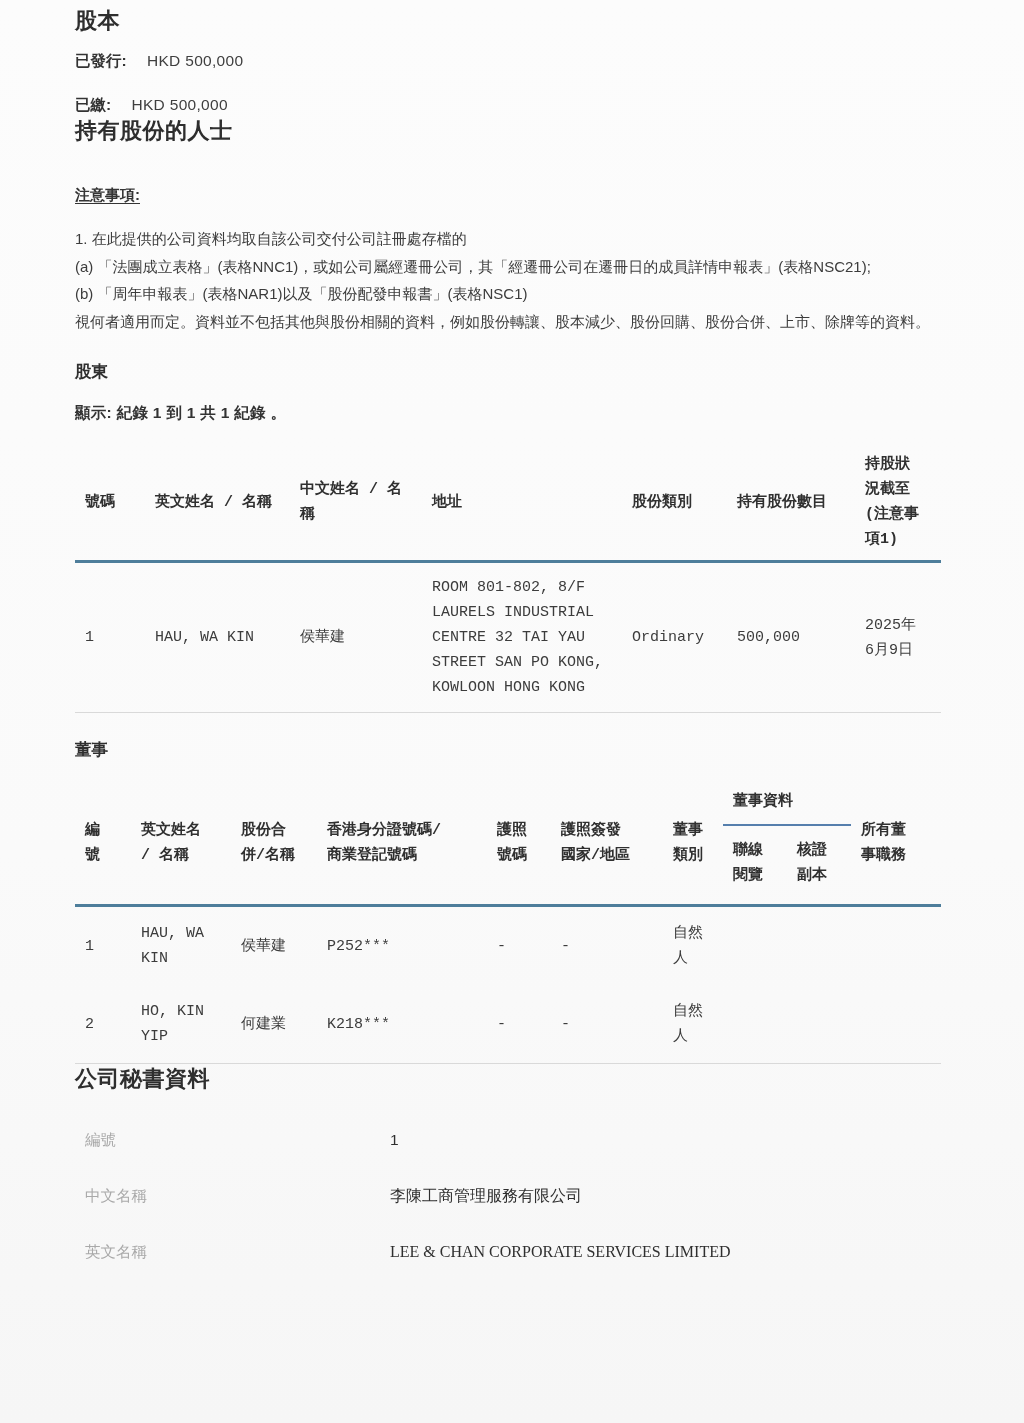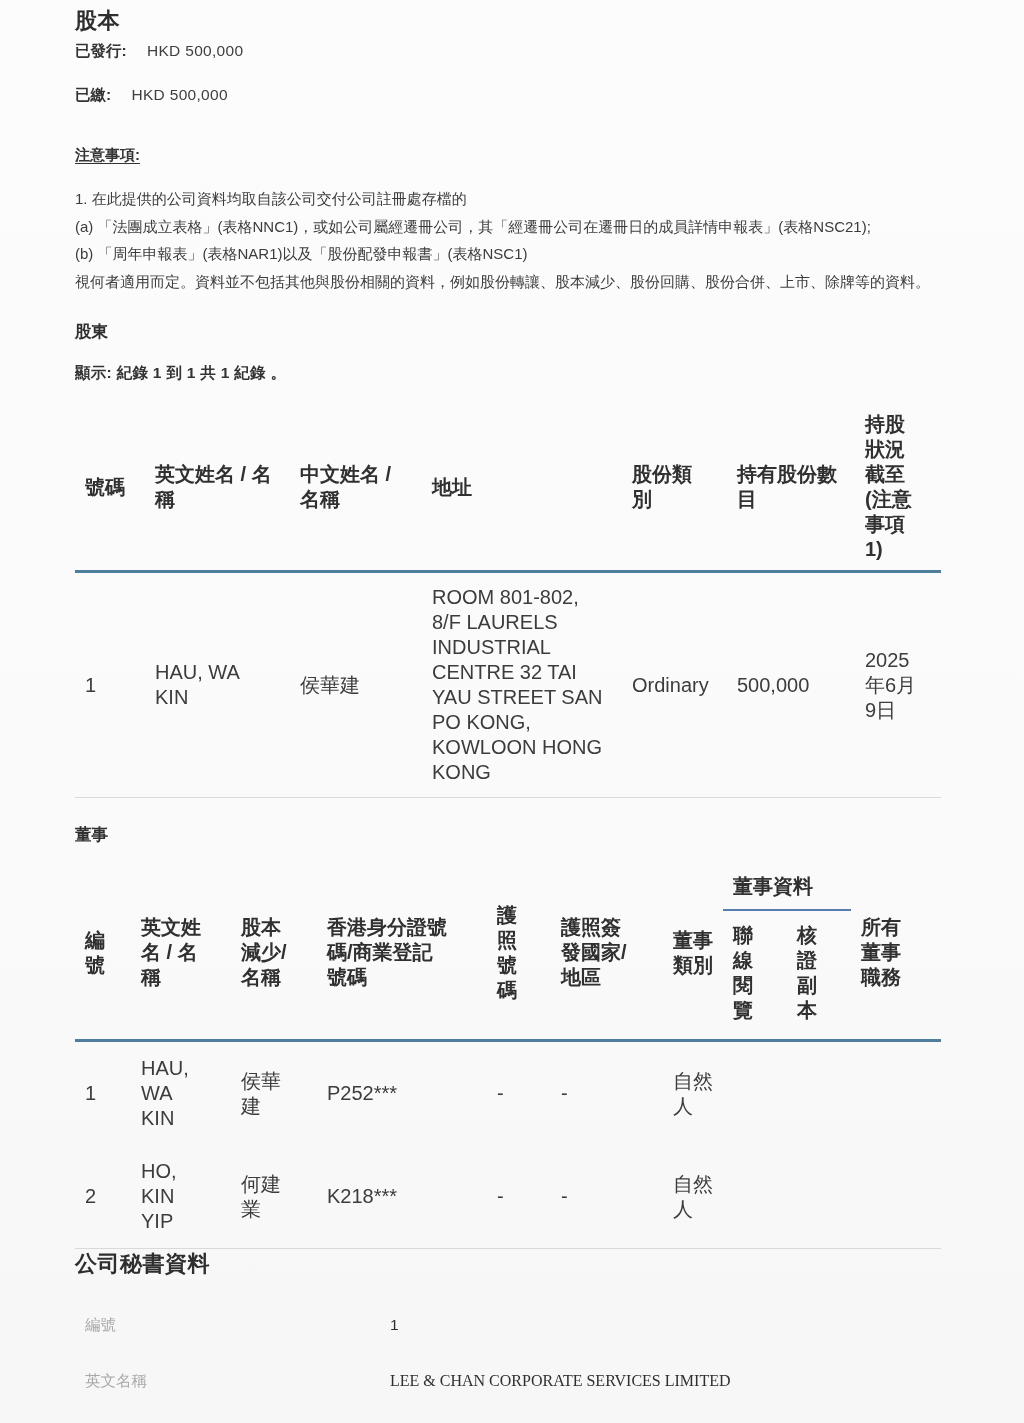--- a/index.html
+++ b/index.html
@@ -23,21 +23,21 @@
     font-weight: 700;
     color: #2e2e2e;
     margin: 0;
     letter-spacing: 0.5px;
   }
   .mt-cap { margin-top: 18px; }
   .mt-dir { margin-top: 28px; }
   .mt-sec { margin-top: 32px; }
 
   .kv { font-size: 15.5px; line-height: 22px; }
-  .kv-1 { margin-top: 4px; }
+  .kv-1 { margin-top: 14px; }
   .kv-2 { margin-top: 22px; }
   .kv-label { font-weight: 700; color: #333; margin-right: 16px; }
   .kv-value { font-weight: 400; color: #3f3f3f; letter-spacing: 0.3px; }
 
   .notes-heading {
     margin-top: 40px;
     font-size: 15px;
     font-weight: 700;
     color: #343434;
     text-decoration: underline;
@@ -62,25 +62,26 @@
   }
 
   table.tbl {
     border-collapse: collapse;
     table-layout: fixed;
     width: 866px;
     margin-top: 20px;
   }
   .tbl th, .tbl td {
     text-align: left;
-    font-size: 20px;
+    font-size: 15px;
     line-height: 25px;
     padding: 8px 16px 8px 10px;
     vertical-align: middle;
     overflow: hidden;
+    font-family: Liberation Mono, monospace;
   }
   .tbl thead th { font-weight: 700; color: #303030; }
   .tbl thead { border-bottom: 3px solid #4e7e9b; }
   .tbl tbody { border-bottom: 1px solid #d9d9d9; }
   .tbl tbody td { color: #3c3c3c; font-weight: 400; padding-top: 14px; padding-bottom: 14px; }
   .sh-tbl tbody td { padding-top: 12px; padding-bottom: 12px; }
 
   
   .sh-tbl col.s1 { width: 70px; }
   .sh-tbl col.s2 { width: 145px; }
@@ -147,20 +148,21 @@
   <h2 class="section-title">股本</h2>
   <div class="kv kv-1">
     <span class="kv-label">已發行:</span>
     <span class="kv-value">HKD 500,000</span>
   </div>
   <div class="kv kv-2">
     <span class="kv-label">已繳:</span>
     <span class="kv-value">HKD 500,000</span>
   </div>
 
+  <h2 class="section-title mt-cap">持有股份的人士</h2>
   <div class="notes-heading">注意事項:</div>
   <div class="notes">
     <div class="note-line">1. 在此提供的公司資料均取自該公司交付公司註冊處存檔的</div>
     <div class="note-line note-nowrap">(a) 「法團成立表格」(表格NNC1)，或如公司屬經遷冊公司，其「經遷冊公司在遷冊日的成員詳情申報表」(表格NSC21);</div>
     <div class="note-line note-nowrap">(b) 「周年申報表」(表格NAR1)以及「股份配發申報書」(表格NSC1)</div>
     <div class="note-line">視何者適用而定。資料並不包括其他與股份相關的資料，例如股份轉讓、股本減少、股份回購、股份合併、上市、除牌等的資料。</div>
   </div>
 
   <div class="subtitle">股東</div>
   <div class="records-line">顯示: 紀錄 1 到 1 共 1 紀錄 。</div>
@@ -211,21 +213,21 @@
         <col class="d6">
         <col class="d7">
         <col class="d8">
         <col class="d9">
         <col class="d10">
     </colgroup>
     <thead>
       <tr>
         <th rowspan="2" class="d1">編號</th>
         <th rowspan="2" class="d2">英文姓名 / 名稱</th>
-        <th rowspan="2" class="d3">股本減少/名稱</th>
+        <th rowspan="2" class="d3">股份合併/名稱</th>
         <th rowspan="2" class="d4">香港身分證號碼/商業登記號碼</th>
         <th rowspan="2" class="d5">護照號碼</th>
         <th rowspan="2" class="d6">護照簽發國家/地區</th>
         <th rowspan="2" class="d7">董事類別</th>
         <th colspan="2" class="group-th">董事資料</th>
         <th rowspan="2" class="d10">所有董事職務</th>
       </tr>
       <tr>
         <th class="d8 sub-th">聯線閱覽</th>
         <th class="d9 sub-th">核證副本</th>
@@ -260,22 +262,22 @@
   </table>
 
   <h2 class="section-title mt-sec">公司秘書資料</h2>
 
   <div class="sec-rows">
     <div class="sec-row">
       <div class="sec-label">編號</div>
       <div class="sec-value">1</div>
     </div>
     <div class="sec-row">
+      <div class="sec-label">中文名稱</div>
+      <div class="sec-value serif">李陳工商管理服務有限公司</div>
+    </div>
+    <div class="sec-row">
       <div class="sec-label">英文名稱</div>
       <div class="sec-value serif">LEE &amp; CHAN CORPORATE SERVICES LIMITED</div>
     </div>
-    <div class="sec-row">
-      <div class="sec-label">中文名稱</div>
-      <div class="sec-value serif">李陳工商管理服務有限公司</div>
-    </div>
   </div>
 
 </div>
 
 </body></html>

